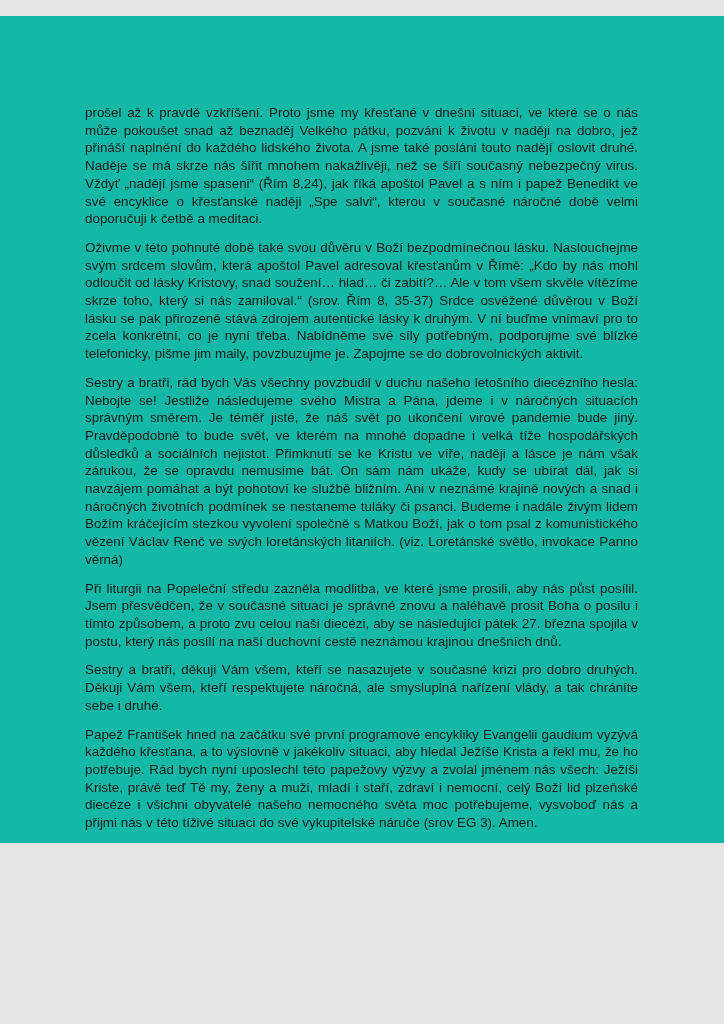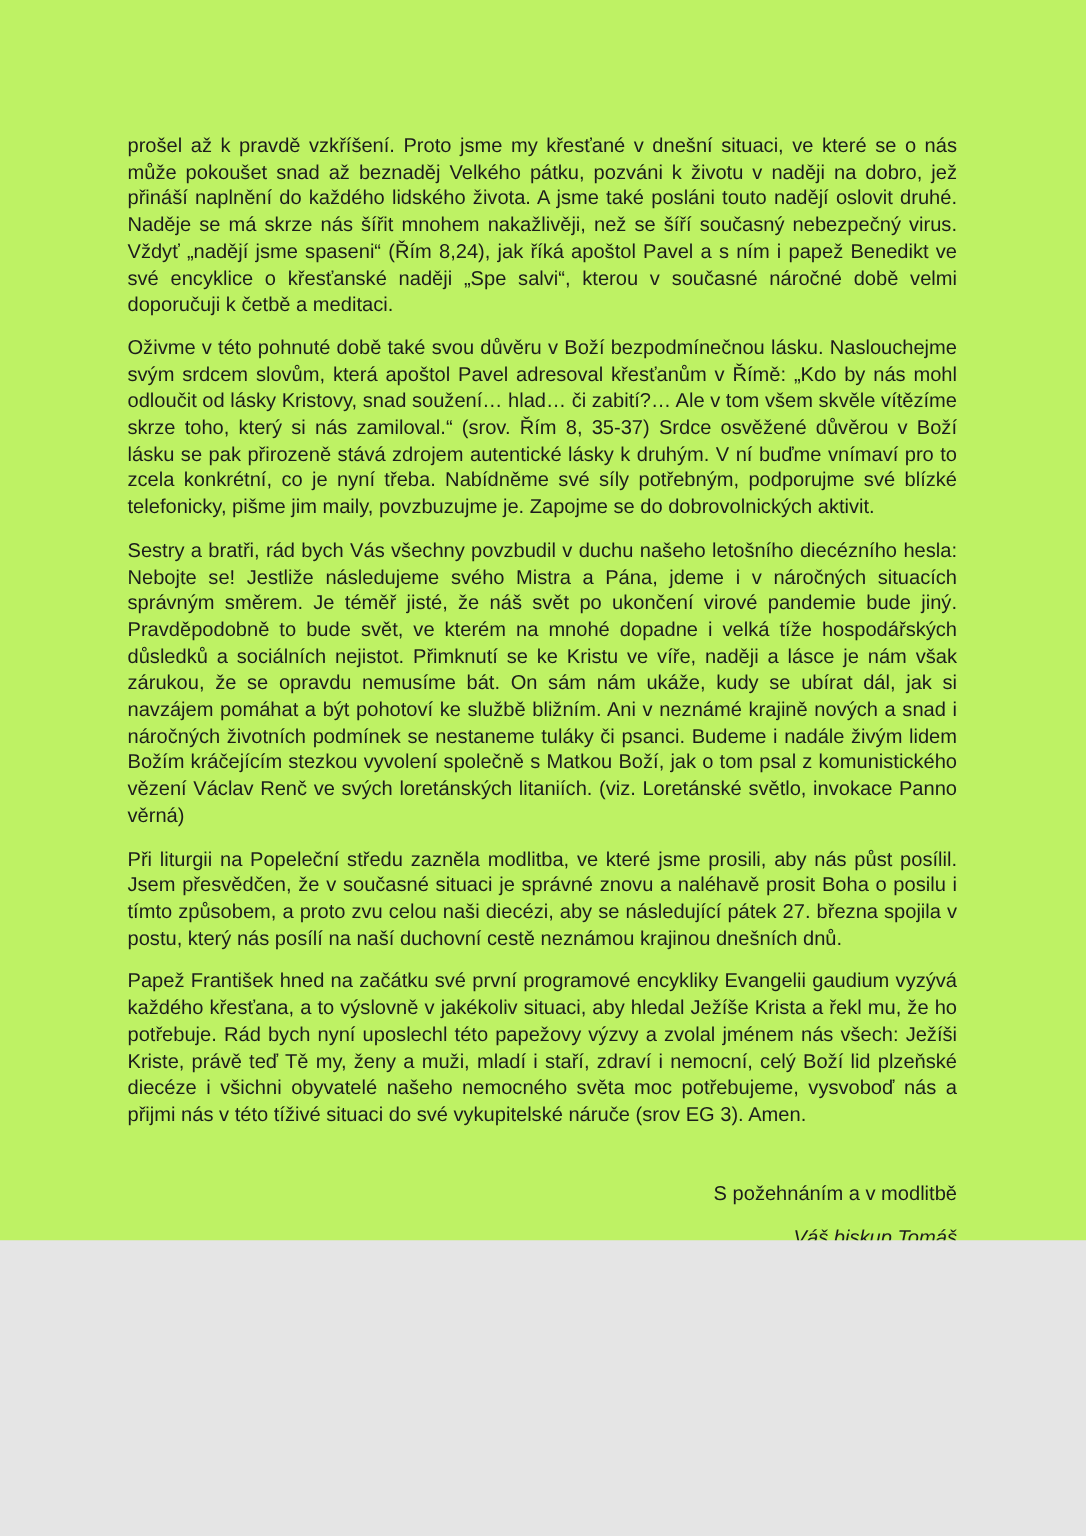--- a/index.html
+++ b/index.html
@@ -4,22 +4,22 @@
 <style>
   html, body {
     margin: 0;
     padding: 0;
     background: #e5e5e5;
   }
   .page {
     position: relative;
     width: 724px;
     height: 827px;
-    margin: 0 auto;
-    background: #bef264;
+    margin: 16px auto;
+    background: #14b8a6;
     overflow: hidden;
     font-family: "Liberation Sans", "DejaVu Sans", sans-serif;
   }
   .content {
     position: absolute;
     left: 85px;
     top: 88px;
     width: 553px;
     color: #1c1c1c;
     font-size: 13.4px;
@@ -57,20 +57,21 @@
 </style>
 </head>
 <body>
 
 <div class="page">
   <div class="content">
     <p class="body-para">prošel až k pravdě vzkříšení. Proto jsme my křesťané v dnešní situaci, ve které se o nás může pokoušet snad až beznaděj Velkého pátku, pozváni k životu v naději na dobro, jež přináší naplnění do každého lidského života. A jsme také posláni touto nadějí oslovit druhé. Naděje se má skrze nás šířit mnohem nakažlivěji, než se šíří současný nebezpečný virus. Vždyť „nadějí jsme spaseni“ (Řím 8,24), jak říká apoštol Pavel a s ním i papež Benedikt ve své encyklice o křesťanské naději „Spe salvi“, kterou v současné náročné době velmi doporučuji k četbě a meditaci.</p>
     <p class="body-para">Oživme v této pohnuté době také svou důvěru v Boží bezpodmínečnou lásku. Naslouchejme svým srdcem slovům, která apoštol Pavel adresoval křesťanům v Římě: „Kdo by nás mohl odloučit od lásky Kristovy, snad soužení… hlad… či zabití?… Ale v tom všem skvěle vítězíme skrze toho, který si nás zamiloval.“ (srov. Řím 8, 35-37) Srdce osvěžené důvěrou v Boží lásku se pak přirozeně stává zdrojem autentické lásky k druhým. V ní buďme vnímaví pro to zcela konkrétní, co je nyní třeba. Nabídněme své síly potřebným, podporujme své blízké telefonicky, pišme jim maily, povzbuzujme je. Zapojme se do dobrovolnických aktivit.</p>
     <p class="body-para">Sestry a bratři, rád bych Vás všechny povzbudil v duchu našeho letošního diecézního hesla: Nebojte se! Jestliže následujeme svého Mistra a Pána, jdeme i v náročných situacích správným směrem. Je téměř jisté, že náš svět po ukončení virové pandemie bude jiný. Pravděpodobně to bude svět, ve kterém na mnohé dopadne i velká tíže hospodářských důsledků a sociálních nejistot. Přimknutí se ke Kristu ve víře, naději a lásce je nám však zárukou, že se opravdu nemusíme bát. On sám nám ukáže, kudy se ubírat dál, jak si navzájem pomáhat a být pohotoví ke službě bližním. Ani v neznámé krajině nových a snad i náročných životních podmínek se nestaneme tuláky či psanci. Budeme i nadále živým lidem Božím kráčejícím stezkou vyvolení společně s Matkou Boží, jak o tom psal z komunistického vězení Václav Renč ve svých loretánských litaniích. (viz. Loretánské světlo, invokace Panno věrná)</p>
     <p class="body-para">Při liturgii na Popeleční středu zazněla modlitba, ve které jsme prosili, aby nás půst posílil. Jsem přesvědčen, že v současné situaci je správné znovu a naléhavě prosit Boha o posilu i tímto způsobem, a proto zvu celou naši diecézi, aby se následující pátek 27. března spojila v postu, který nás posílí na naší duchovní cestě neznámou krajinou dnešních dnů.</p>
+    <p class="body-para">Sestry a bratři, děkuji Vám všem, kteří se nasazujete v současné krizi pro dobro druhých. Děkuji Vám všem, kteří respektujete náročná, ale smysluplná nařízení vlády, a tak chráníte sebe i druhé.</p>
     <p class="body-para">Papež František hned na začátku své první programové encykliky Evangelii gaudium vyzývá každého křesťana, a to výslovně v jakékoliv situaci, aby hledal Ježíše Krista a řekl mu, že ho potřebuje. Rád bych nyní uposlechl této papežovy výzvy a zvolal jménem nás všech: Ježíši Kriste, právě teď Tě my, ženy a muži, mladí i staří, zdraví i nemocní, celý Boží lid plzeňské diecéze i všichni obyvatelé našeho nemocného světa moc potřebujeme, vysvoboď nás a přijmi nás v této tíživé situaci do své vykupitelské náruče (srov EG 3). Amen.</p>
 
     <p class="closing-line">S požehnáním a v modlitbě</p>
     <p class="signature-line">Váš biskup Tomáš</p>
     <p class="place-date-line">V Plzni dne 21. 3. 2020,</p>
     <p class="reference-line">Č. j. 815/2024</p>
   </div>
 </div>
 
 </body></html>

